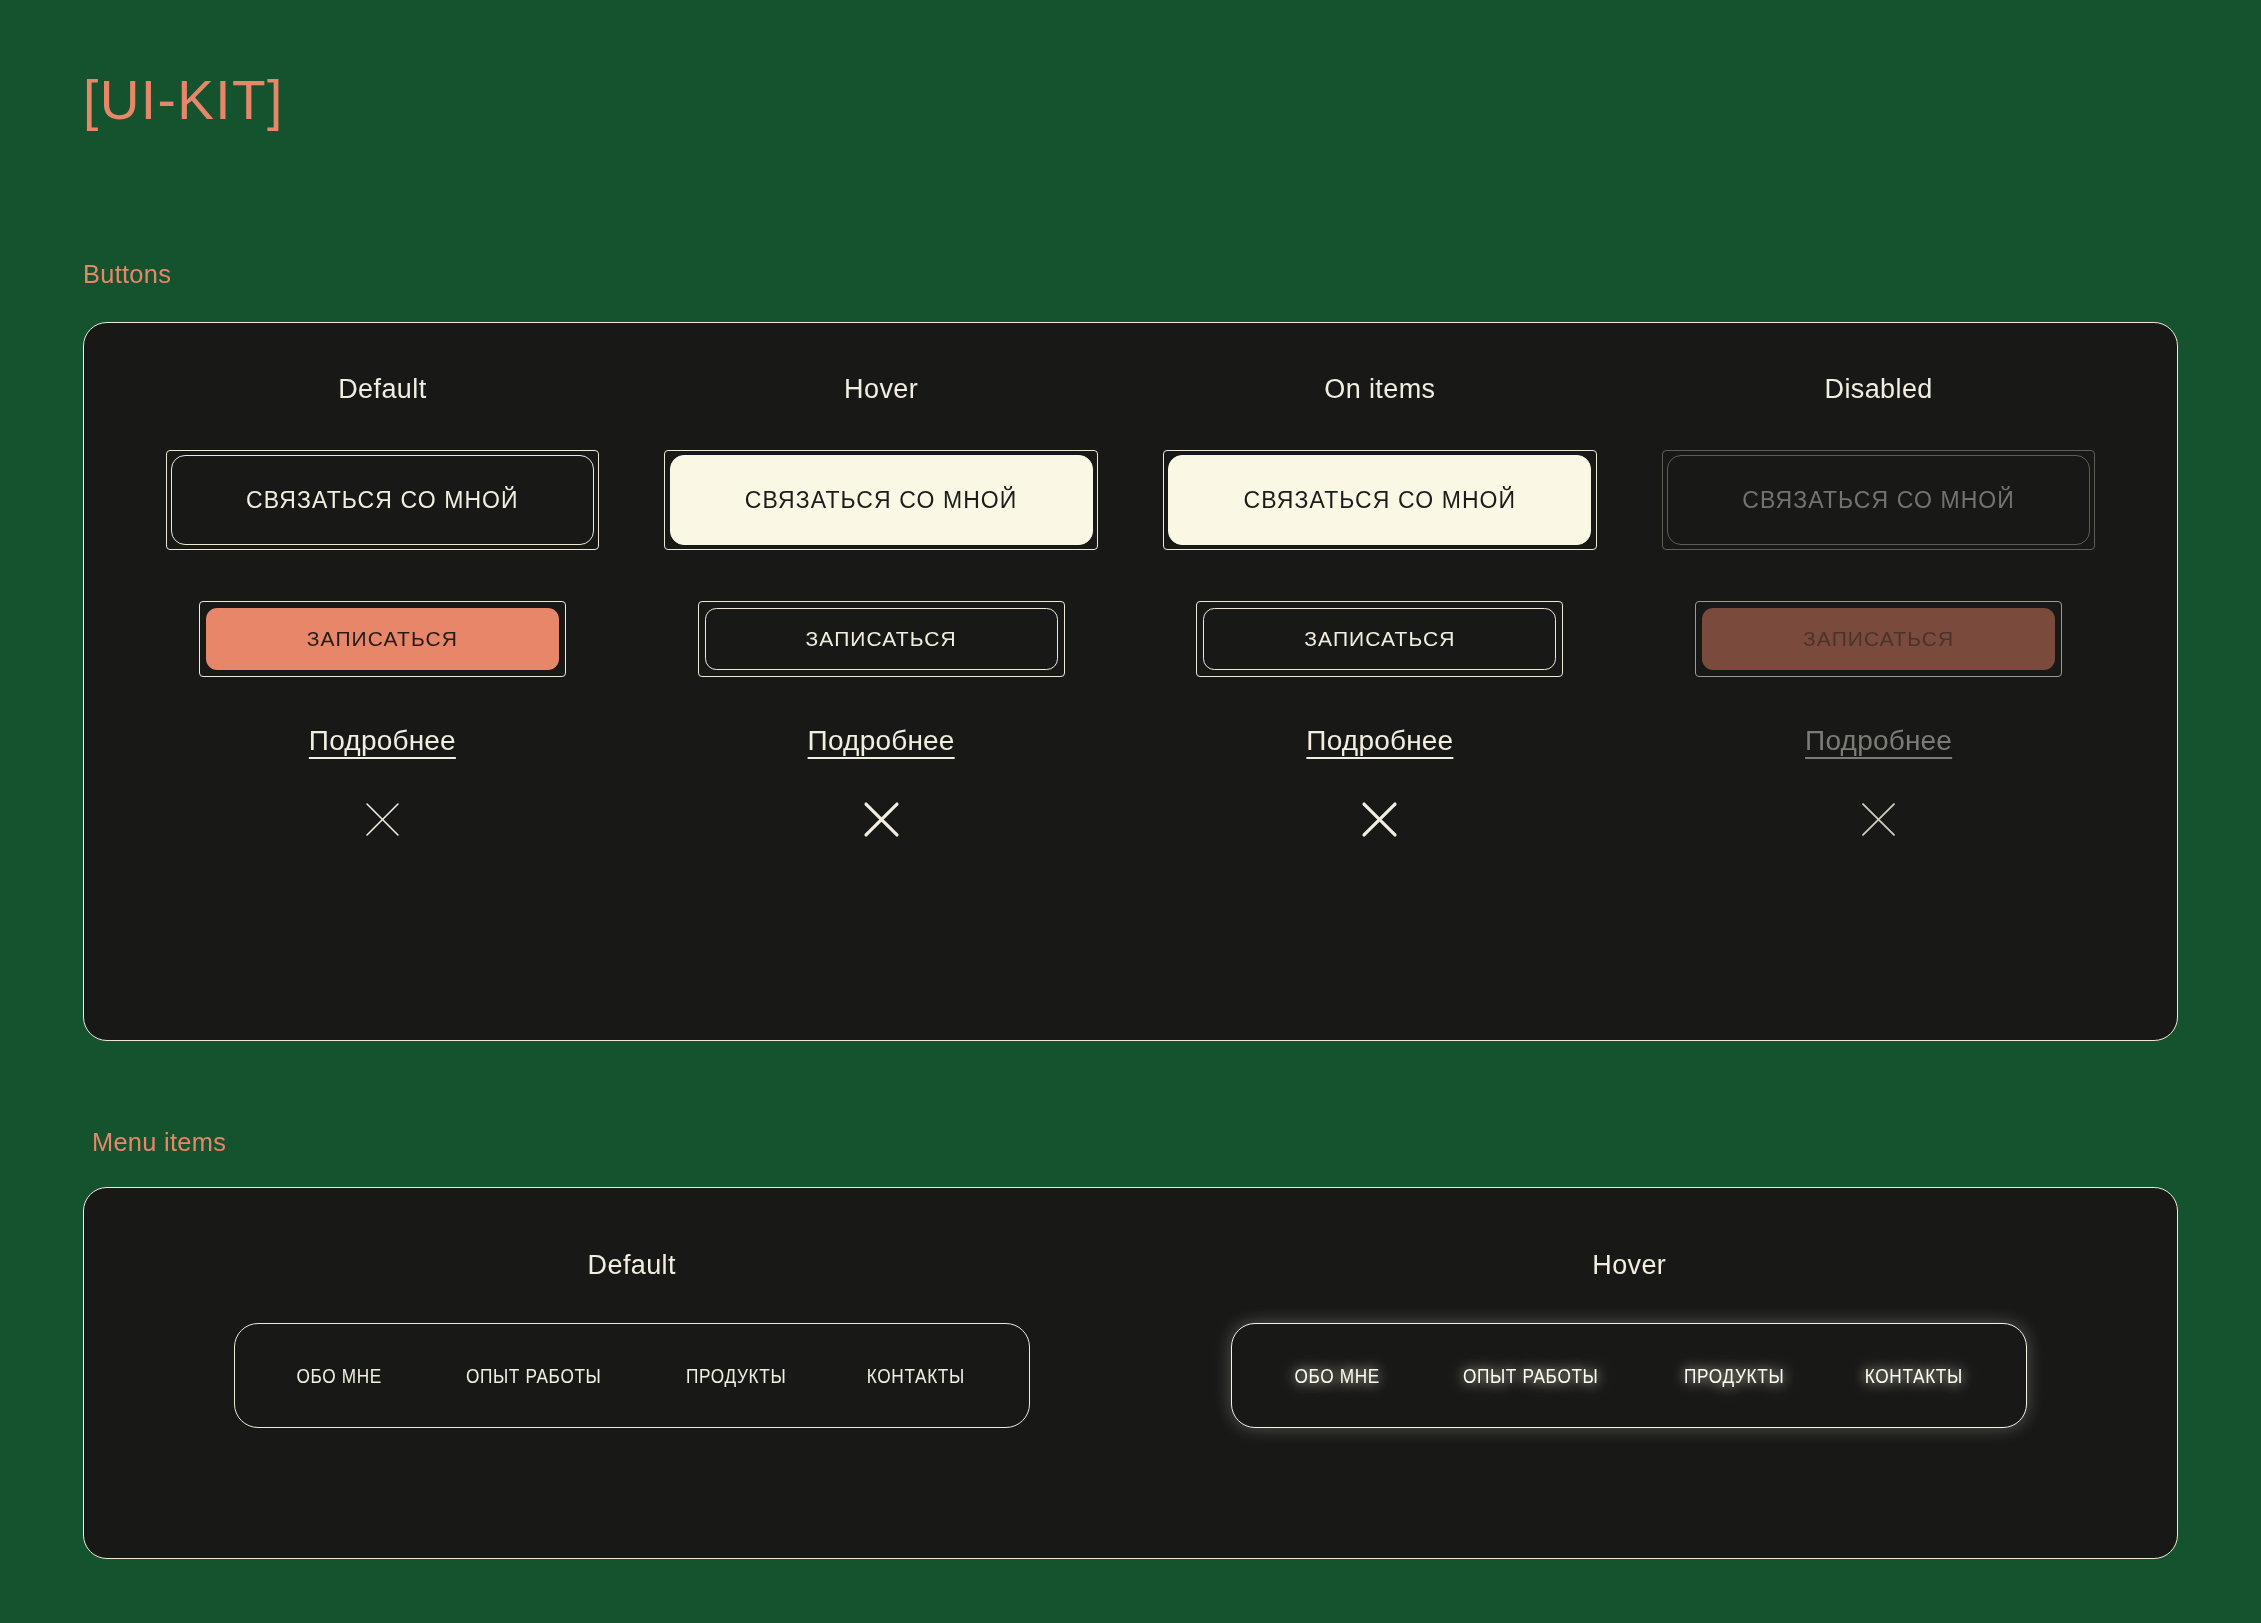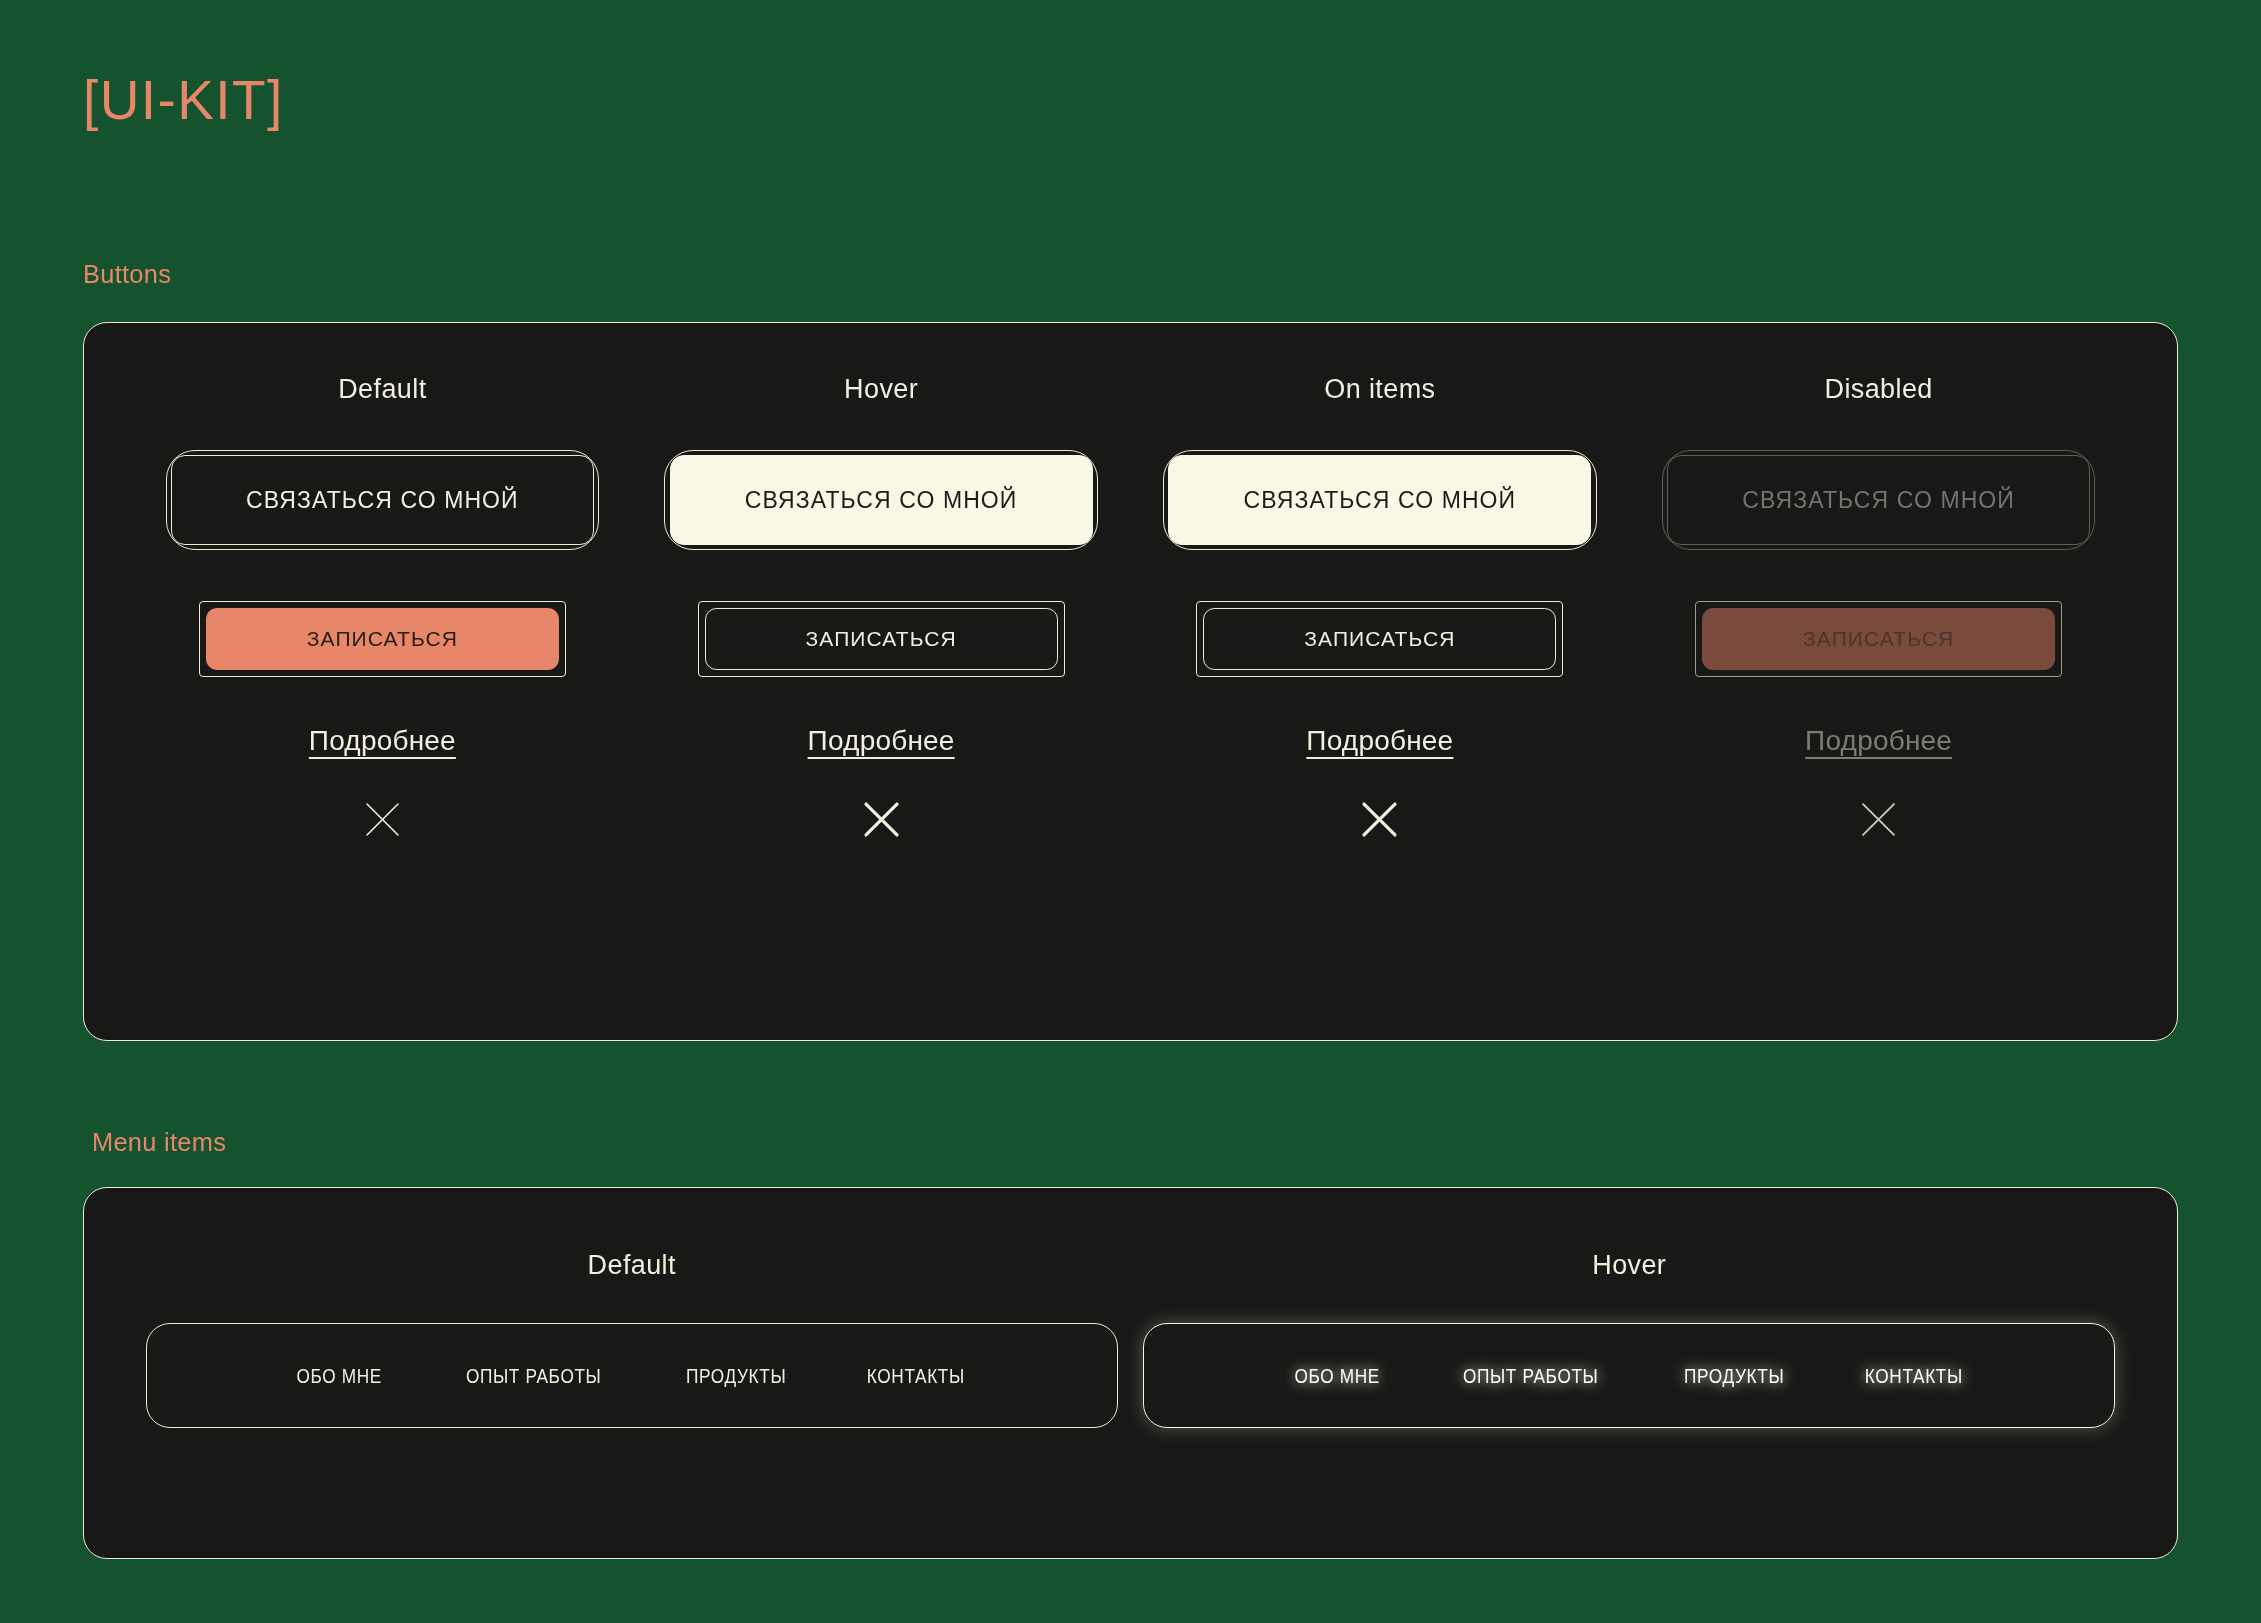--- a/index.html
+++ b/index.html
@@ -90,21 +90,21 @@
     font-weight: 400;
     color: #F2EFE0;
     letter-spacing: 0.4px;
     margin-bottom: 45px;
     white-space: nowrap;
   }
 
   
   .btn-primary-wrap {
     padding: 4.2px;
-    border-radius: 29px;
+    border-radius: 4px;
     border: 1.4px solid #EDE9D5;
     box-sizing: border-box;
     margin-bottom: 51px;
   }
   .btn-primary {
     width: 423px;
     height: 90px;
     border-radius: 14px;
     border: 1.4px solid #EDE9D5;
     background: transparent;
@@ -218,21 +218,21 @@
     align-items: center;
   }
   .menu-head {
     font-size: 27px;
     color: #F2EFE0;
     letter-spacing: 0.4px;
     margin-bottom: 42px;
     white-space: nowrap;
   }
   .menu-bar {
-    width: 972px;
+    width: 796px;
     height: 105px;
     border-radius: 24px;
     border: 1.4px solid #EDE9D5;
     box-sizing: border-box;
     display: flex;
     align-items: center;
     justify-content: center;
     gap: 59px;
   }
   .menu-item {

